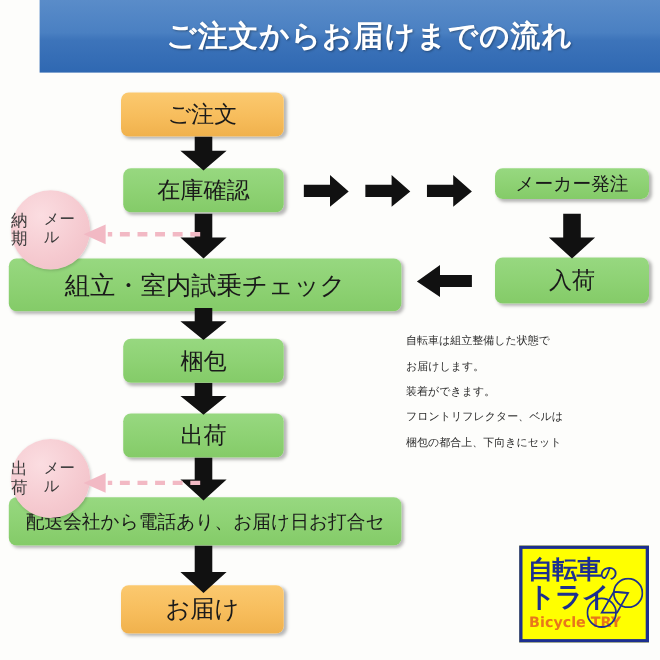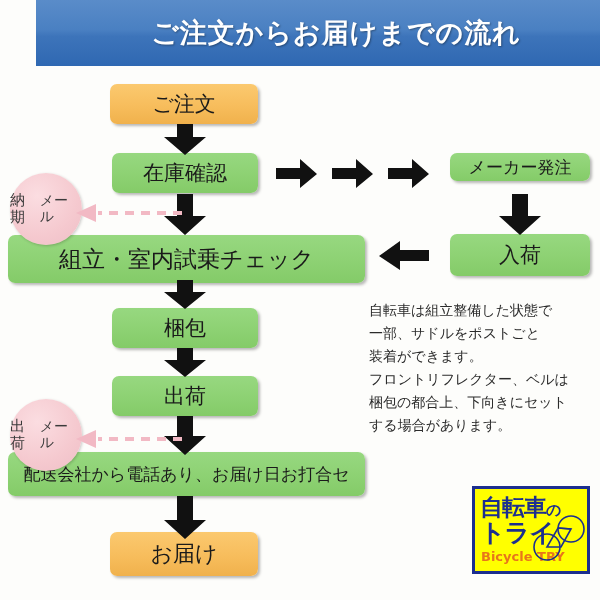--- a/index.html
+++ b/index.html
@@ -73,31 +73,31 @@
   
   .arrow { position: absolute; }
   .arrow svg { display: block; }
 
   
   #note-text {
     position: absolute;
     left: 369px;
     top: 299px;
     width: 228px;
-    font-size: 14px;
+    font-size: 10px;
     line-height: 23px;
     color: #2b2b2b;
   }
   #note-text div { white-space: nowrap; }
 
   
   #logo {
     position: absolute;
     left: 472px;
-    top: 486px;
+    top: 496px;
     width: 118px;
     height: 88px;
     background: #ffff00;
     border: 3px solid #1c2f8f;
     box-sizing: border-box;
     overflow: hidden;
   }
   #logo-line1 {
     position: absolute;
     left: 5px; top: 3px;
@@ -258,25 +258,24 @@
 </div>
 
 <div class="arrow" style="left:163px; top:496px;">
   <svg width="44" height="44" viewBox="0 0 44 44">
       <polygon points="14,0 30,0 30,24 43,24 22,43 1,24 14,24" fill="#111111"></polygon>
     </svg>
 </div>
 
 <div id="note-text">
   <div>自転車は組立整備した状態で</div>
-  <div>一部、サドルをポストごと</div>
+  <div>お届けします。</div>
   <div>装着ができます。</div>
   <div>フロントリフレクター、ベルは</div>
   <div>梱包の都合上、下向きにセット</div>
-  <div>する場合があります。</div>
 </div>
 
 <div id="logo">
   <div id="logo-line1">
     <span>自転車</span><span class="small">の</span>
   </div>
   <div id="logo-line2">トライ</div>
   <div id="logo-line3">Bicycle TRY</div>
   <div id="logo-bike">
     <svg width="52" height="48" viewBox="0 0 52 48">

